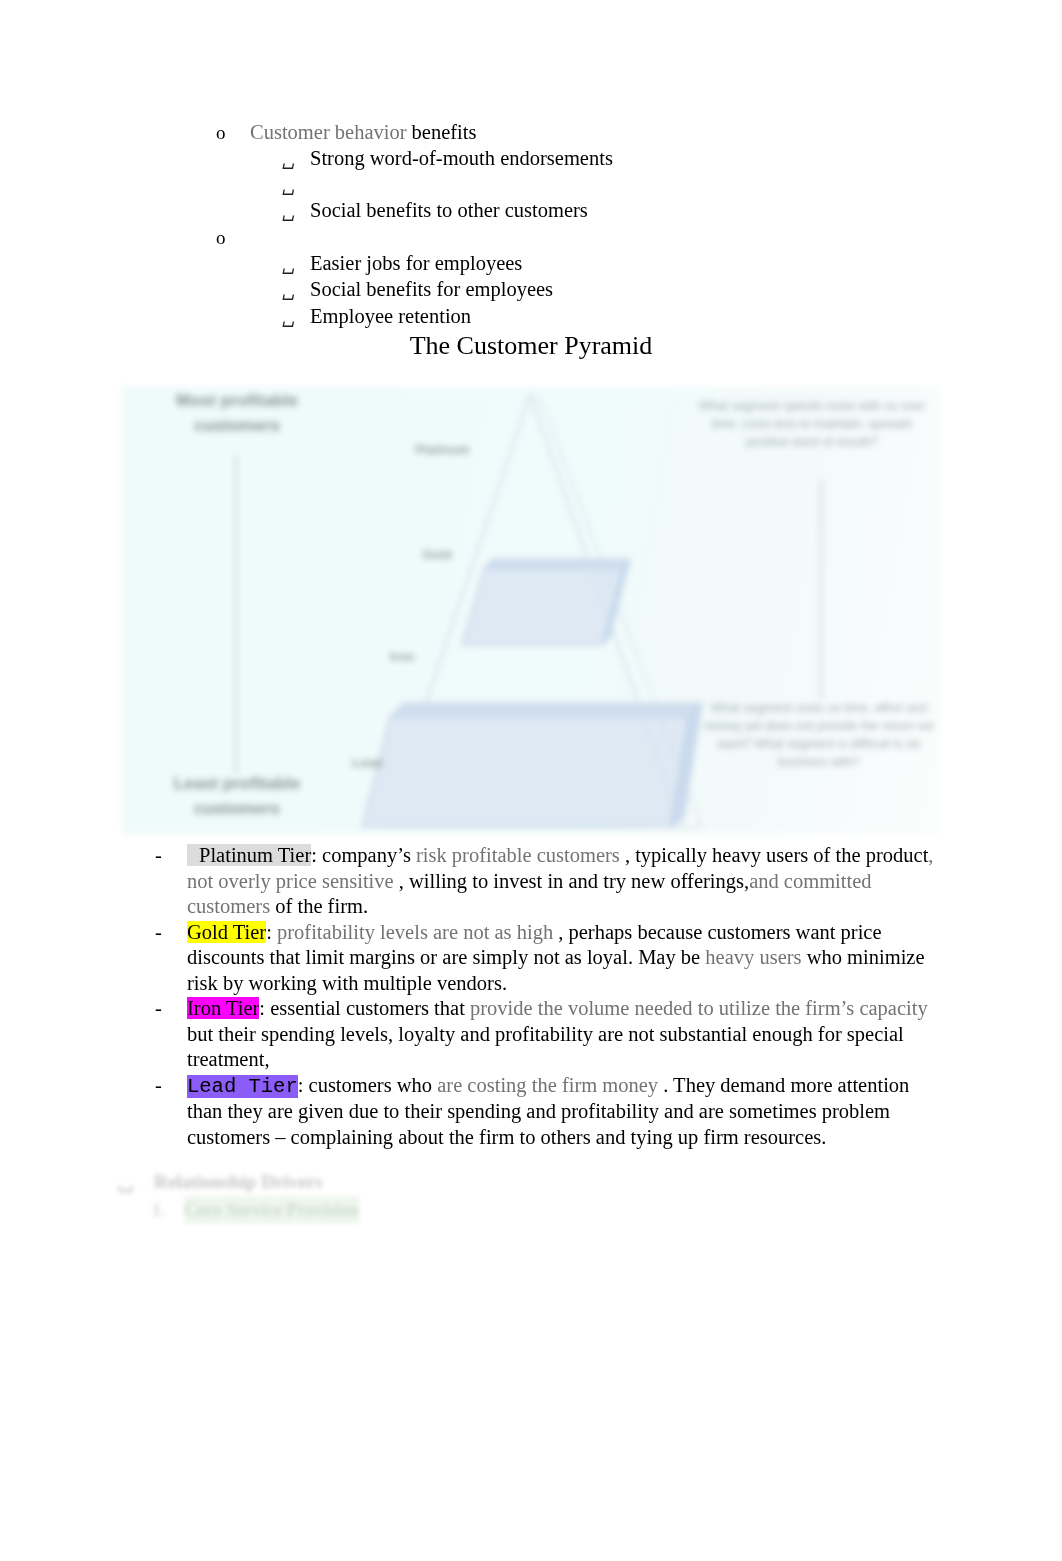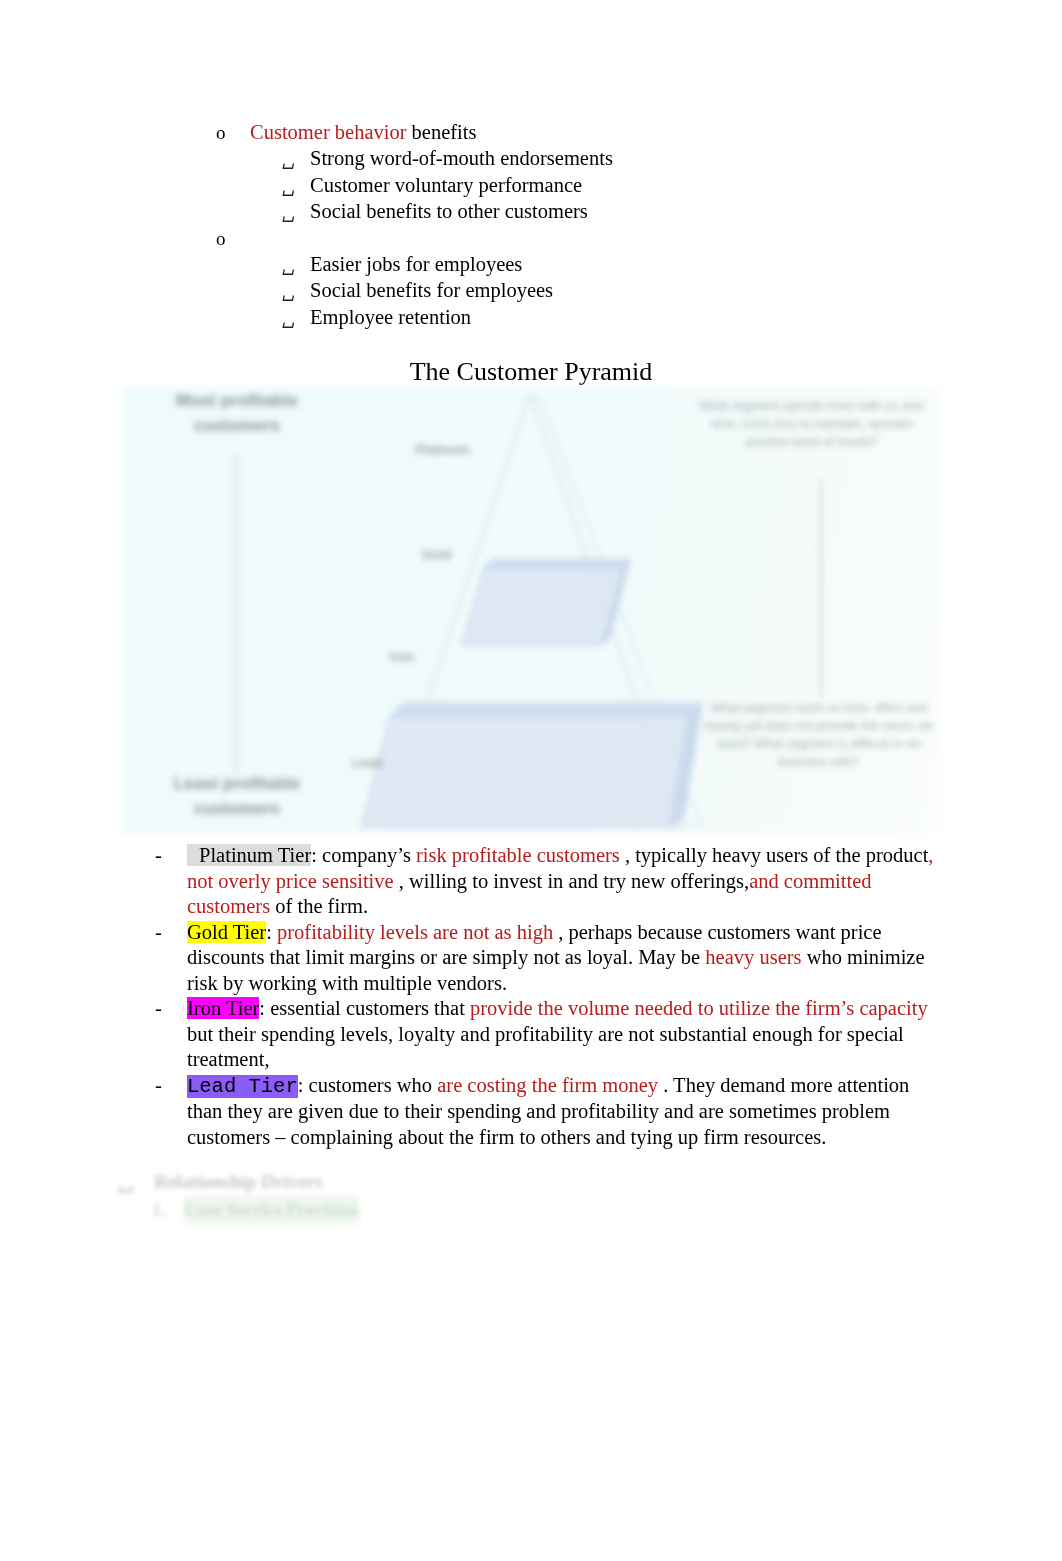--- a/index.html
+++ b/index.html
@@ -51,28 +51,28 @@
     line-height: 25.5px;
   }
   .lvl3 .marker {
     width: 28px;
     flex: 0 0 28px;
     font-style: italic;
     font-size: 17px;
     color: #222;
     letter-spacing: -1px;
   }
-  .red { color: #b91c1c; }
+  .red { color: #737373; }
   .sp { display: inline-block; width: 5px; }
 
   
   .doc-title {
     position: absolute;
     left: 0;
-    top: 356px;
+    top: 330px;
     width: 1062px;
     text-align: center;
     font-size: 26px;
     line-height: 32px;
     font-weight: normal;
     margin: 0;
   }
 
   
   .figure {
@@ -202,21 +202,20 @@
       <div class="lvl2">
         <span class="marker">o</span>
         <span><span class="red">Customer behavior</span><span class="sp"></span><span>benefits</span></span>
       </div>
       <div class="lvl3">
         <span class="marker">␣</span>
         <span>Strong word-of-mouth endorsements</span>
       </div>
       <div class="lvl3">
         <span class="marker">␣</span>
-        <span>Customer voluntary performance</span>
       </div>
       <div class="lvl3">
         <span class="marker">␣</span>
         <span>Social benefits to other customers</span>
       </div>
       <div class="lvl2">
         <span class="marker">o</span>
       </div>
       <div class="lvl3">
         <span class="marker">␣</span>

